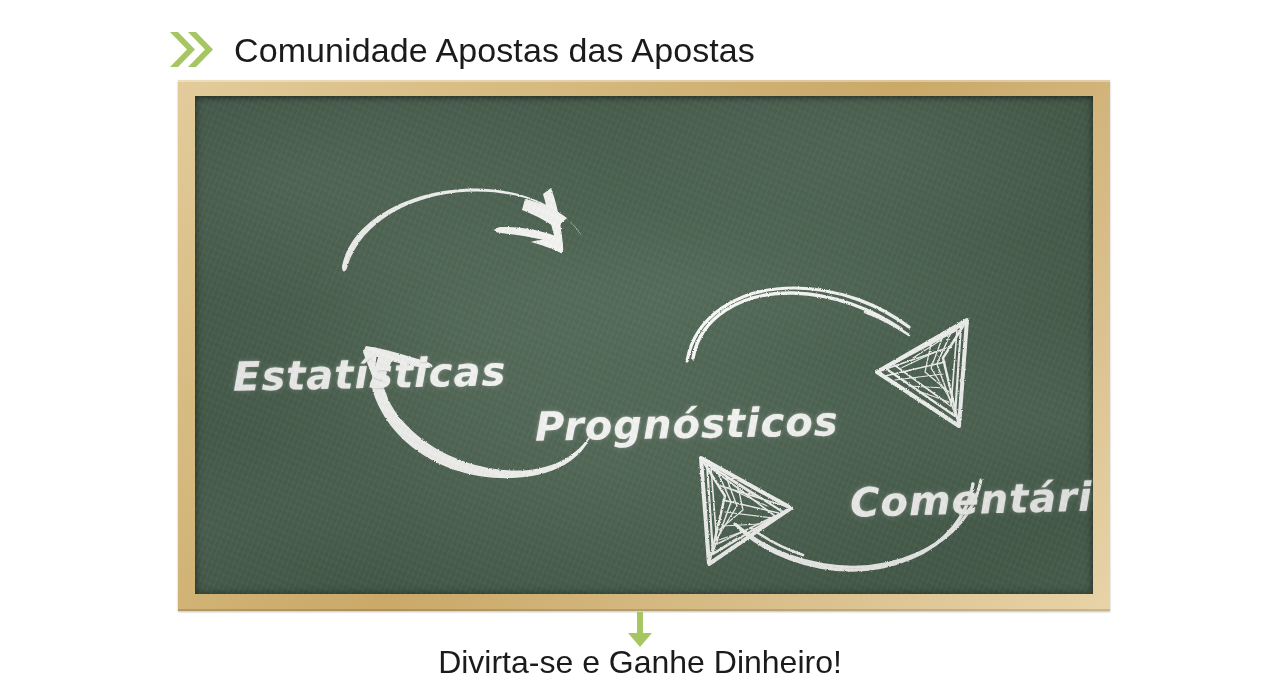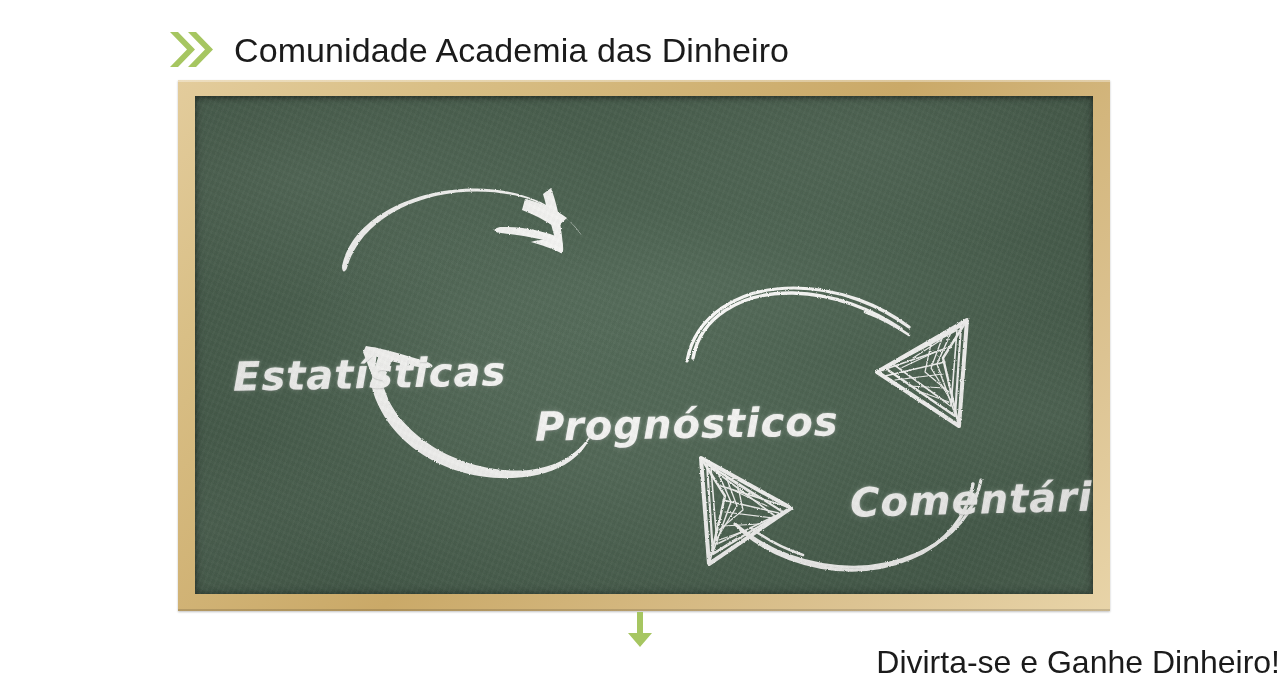--- a/index.html
+++ b/index.html
@@ -137,37 +137,37 @@
     left: 625px;
     top: 612px;
     width: 30px;
     height: 36px;
   }
   .footer-caption {
     position: absolute;
     left: 0;
     right: 0;
     top: 645px;
-    text-align: right;
+    text-align: center;
     font-family: "Liberation Sans", "DejaVu Sans", sans-serif;
     font-size: 32px;
     font-weight: 400;
     color: #1b1b1b;
     line-height: 1.1;
   }
 </style>
 </head>
 <body>
 
 <div class="header">
   <svg class="chevrons" viewBox="0 0 46 42" aria-hidden="true">
     <path d="M2 3 L19 20.5 L2 38 L10 38 L27 20.5 L10 3 Z" fill="#a6c661"></path>
     <path d="M20 3 L37 20.5 L20 38 L28 38 L45 20.5 L28 3 Z" fill="#a6c661"></path>
   </svg>
-  <div class="page-title">Comunidade Academia das Dinheiro</div>
+  <div class="page-title">Comunidade Apostas das Apostas</div>
 </div>
 
 <div class="board-wrap">
   <div class="frame"></div>
 
   <div class="board">
 
     <svg class="board-svg" viewBox="0 0 898 498" preserveAspectRatio="none" aria-hidden="true">
       <defs>
         <filter id="chalkTexture" x="-20%" y="-20%" width="140%" height="140%">

